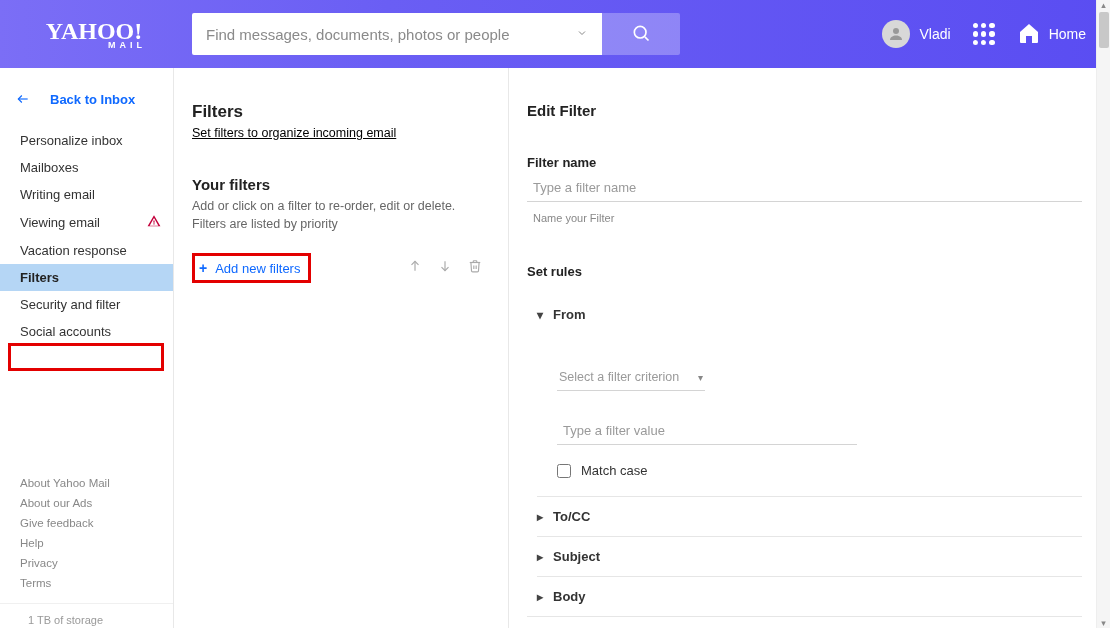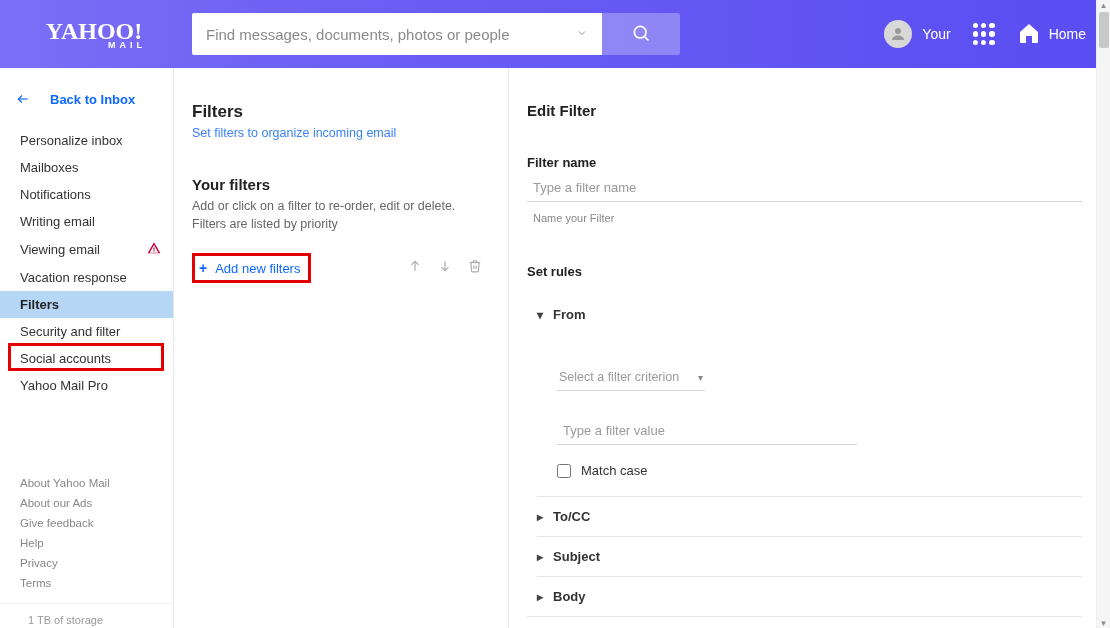--- a/index.html
+++ b/index.html
@@ -41,21 +41,21 @@
   .nav-item.active { background: #b5d6f5; font-weight: 600; color: #222; }
   .nav-item .warn { color: #c3003b; }
   .nav-item .warn svg { width: 14px; height: 14px; }
   .highlight-red { border: 3px solid #e30000; position: absolute; pointer-events: none; }
   .footer-links { margin-top: auto; padding: 0 0 10px 20px; }
   .footer-links div { font-size: 11.5px; color: #888; padding: 4px 0; cursor: pointer; }
   .storage { font-size: 11px; color: #999; padding: 10px 0 2px 28px; border-top: 1px solid #f0f0f0; }
 
   
   .section-title { font-size: 17px; color: #222; font-weight: 600; }
-  .section-sub { font-size: 12.5px; color: #3b82f6; margin-top: 4px; }
+  .section-sub { font-size: 12.5px; color: #000000; margin-top: 4px; text-decoration: underline; }
   .your-filters { margin-top: 36px; }
   .your-filters-title { font-size: 15px; font-weight: 700; color: #222; }
   .your-filters-desc { font-size: 12.5px; color: #666; margin-top: 4px; line-height: 1.45; }
   .filter-actions { margin-top: 20px; display: flex; align-items: center; justify-content: space-between; padding-right: 6px; }
   .add-filter-btn { display: inline-flex; align-items: center; gap: 8px; color: #0f69ff; font-size: 13px; cursor: pointer; padding: 4px 8px 4px 4px; border: 3px solid #e30000; }
   .add-filter-btn .plus { font-size: 14px; font-weight: 700; }
   .action-icons { display: flex; gap: 16px; color: #aaa; }
   .action-icons span { cursor: pointer; }
 
   
@@ -111,21 +111,21 @@
     </button>
   </div>
   <div class="header-right">
     <div class="avatar-wrap">
       <span class="avatar">
         <svg viewBox="0 0 24 24">
             <circle cx="12" cy="8" r="4"></circle>
             <path d="M4 20c0-4 4-6 8-6s8 2 8 6"></path>
           </svg>
       </span>
-      <span>Your</span>
+      <span>Vladi</span>
     </div>
     <div class="apps-grid">
       <span></span>
         <span></span>
         <span></span>
         <span></span>
         <span></span>
         <span></span>
         <span></span>
         <span></span>
@@ -155,45 +155,39 @@
       <span>Back to Inbox</span>
     </div>
     <div id="sidebar-items">
         <div class="nav-item">
           <span>Personalize inbox</span>
         </div>
         <div class="nav-item">
           <span>Mailboxes</span>
         </div>
         <div class="nav-item">
-          <span>Notifications</span>
-        </div>
-        <div class="nav-item">
           <span>Writing email</span>
         </div>
         <div class="nav-item">
           <span>Viewing email</span>
           <span class="warn"><svg viewBox="0 0 24 24" fill="#c3003b">
               <path d="M12 2L1 21h22L12 2zm0 5l7.5 13h-15L12 7zm-1 4v4h2v-4h-2zm0 5v2h2v-2h-2z"></path>
             </svg></span>
         </div>
         <div class="nav-item">
           <span>Vacation response</span>
         </div>
         <div class="nav-item active">
           <span>Filters</span>
         </div>
         <div class="nav-item">
           <span>Security and filter</span>
         </div>
         <div class="nav-item">
           <span>Social accounts</span>
-        </div>
-        <div class="nav-item">
-          <span>Yahoo Mail Pro</span>
         </div>
       </div>
     <div class="footer-links" id="footer-links">
         <div>About Yahoo Mail</div>
         <div>About our Ads</div>
         <div>Give feedback</div>
         <div>Help</div>
         <div>Privacy</div>
         <div>Terms</div>
       </div>

